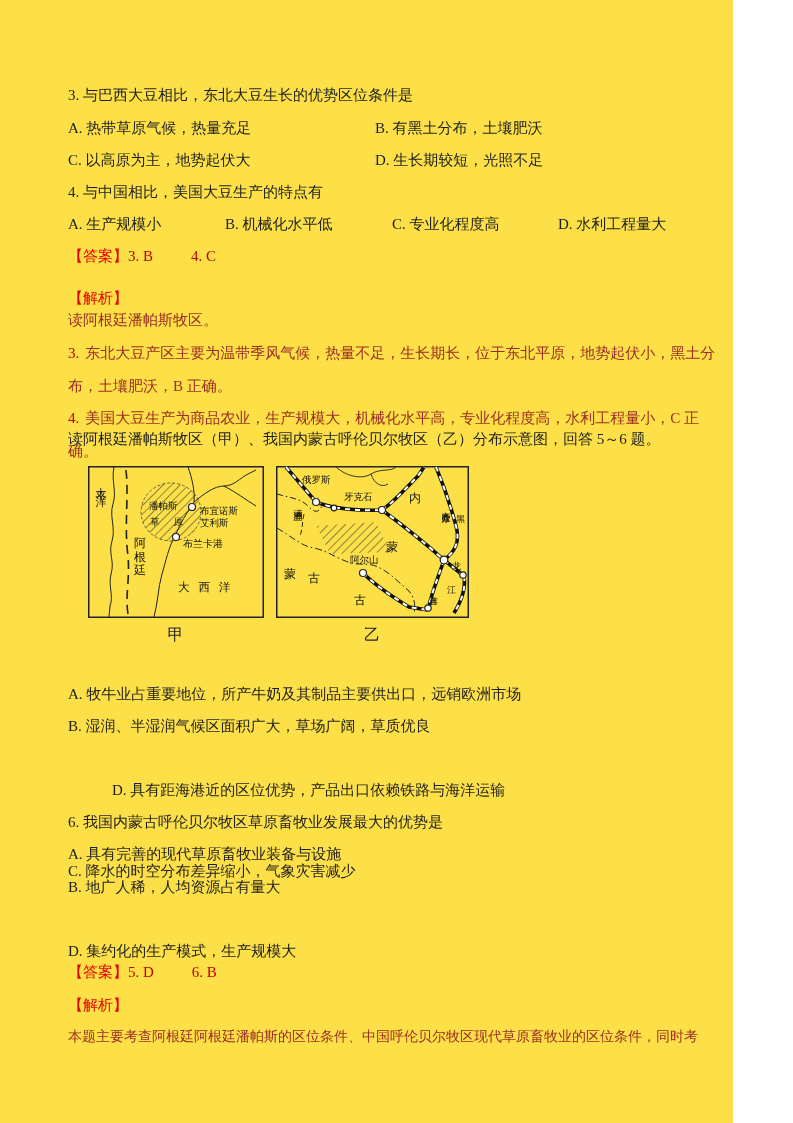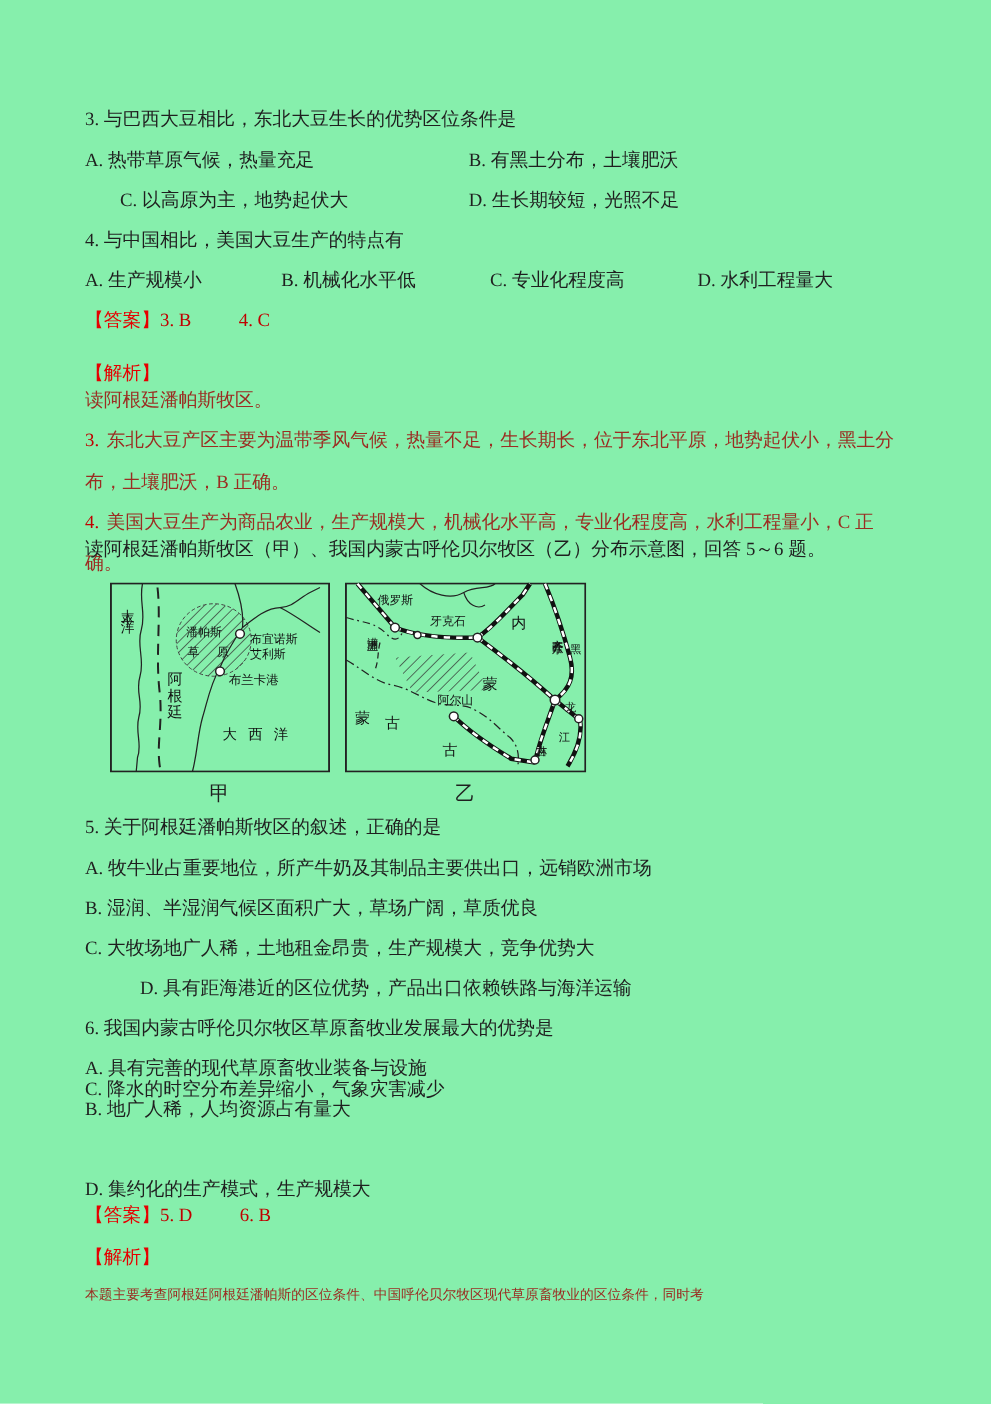--- a/index.html
+++ b/index.html
@@ -1,45 +1,45 @@
 <!DOCTYPE html>
 <html><head>
 <meta charset="utf-8">
 <style>
   html,body{margin:0;padding:0;background:#ffffff;}
   .page{
     position:relative;
-    width:793px;height:1123px;
-    background:#86efac;
+    width:733px;height:1123px;
+    background:#fde047;
     font-family:"Liberation Serif","DejaVu Serif",serif;
     color:#1f1f1f;
     font-size:15px;
     overflow:hidden;
   }
   .line{position:absolute;left:68px;white-space:nowrap;}
   .opt-col{position:absolute;white-space:nowrap;}
   .red-h{color:#e60000;}
   .red-x{color:#9b2d22;}
   .ans .val{color:#c00000;margin-right:38px;}
   .exp-wrap{position:absolute;left:68px;width:660px;line-height:33px;white-space:normal;}
   .exp-num{color:#c00000;margin-right:6px;}
-  .exp-final{position:absolute;left:68px;width:672px;font-size:11px;white-space:nowrap;color:#9b2d22;}
+  .exp-final{position:absolute;left:68px;width:672px;font-size:14px;white-space:nowrap;color:#9b2d22;}
   .map-caption{position:absolute;text-align:center;font-size:16px;letter-spacing:1px;}
   svg text{font-family:"Liberation Serif","DejaVu Serif",serif;fill:#111;}
   .vtext{writing-mode:vertical-rl;text-orientation:upright;}
 </style>
 </head>
 <body>
 
 <div class="page">
 
   <div class="line" style="top:86px;">3. 与巴西大豆相比，东北大豆生长的优势区位条件是</div>
   <div class="opt-col" style="left:68px;top:119px;">A. 热带草原气候，热量充足</div>
   <div class="opt-col" style="left:375px;top:119px;">B. 有黑土分布，土壤肥沃</div>
-  <div class="opt-col" style="left:68px;top:151px;margin-left:28px;">C. 以高原为主，地势起伏大</div>
+  <div class="opt-col" style="left:68px;top:151px;">C. 以高原为主，地势起伏大</div>
   <div class="opt-col" style="left:375px;top:151px;">D. 生长期较短，光照不足</div>
 
   <div class="line" style="top:183px;">4. 与中国相比，美国大豆生产的特点有</div>
   <div class="opt-col" style="left:68px;top:215px;">A. 生产规模小</div>
   <div class="opt-col" style="left:225px;top:215px;">B. 机械化水平低</div>
   <div class="opt-col" style="left:392px;top:215px;">C. 专业化程度高</div>
   <div class="opt-col" style="left:558px;top:215px;">D. 水利工程量大</div>
 
   <div class="line ans" style="top:247px;">
     <span class="red-h">【答案】</span><span class="val">3. B</span><span class="val">4. C</span>
@@ -151,24 +151,22 @@
     <text x="171" y="127" font-size="9">江</text>
     <text x="74" y="97" font-size="9.5">阿尔山</text>
     <text x="8" y="112" font-size="12">蒙</text>
     <text x="32" y="116" font-size="12">古</text>
     <text x="158" y="124" font-size="8.5" class="vtext">吉林</text>
   </svg>
 
   <div class="map-caption" style="left:88px;top:625px;width:176px;">甲</div>
   <div class="map-caption" style="left:276px;top:625px;width:193px;">乙</div>
 
-  <div class="line" style="top:652px;">5. 关于阿根廷潘帕斯牧区的叙述，正确的是</div>
   <div class="line" style="top:685px;">A. 牧牛业占重要地位，所产牛奶及其制品主要供出口，远销欧洲市场</div>
   <div class="line" style="top:717px;">B. 湿润、半湿润气候区面积广大，草场广阔，草质优良</div>
-  <div class="line" style="top:749px;">C. 大牧场地广人稀，土地租金昂贵，生产规模大，竞争优势大</div>
   <div class="line" style="top:781px;margin-left:44px;">D. 具有距海港近的区位优势，产品出口依赖铁路与海洋运输</div>
 
   <div class="line" style="top:813px;">6. 我国内蒙古呼伦贝尔牧区草原畜牧业发展最大的优势是</div>
   <div class="line" style="top:845px;text-align:right;">A. 具有完善的现代草原畜牧业装备与设施</div>
   <div class="line" style="top:878px;text-align:right;">B. 地广人稀，人均资源占有量大</div>
   <div class="line" style="top:862px;">C. 降水的时空分布差异缩小，气象灾害减少</div>
   <div class="line" style="top:942px;">D. 集约化的生产模式，生产规模大</div>
 
   <div class="line ans" style="top:963px;">
     <span class="red-h">【答案】</span><span class="val">5. D</span><span class="val">6. B</span>

